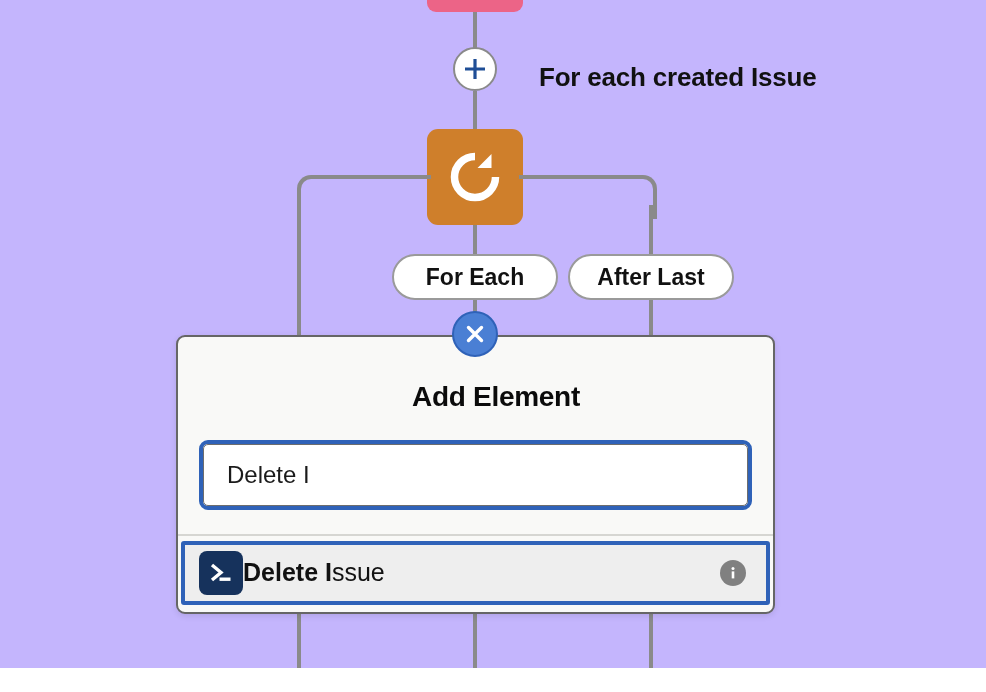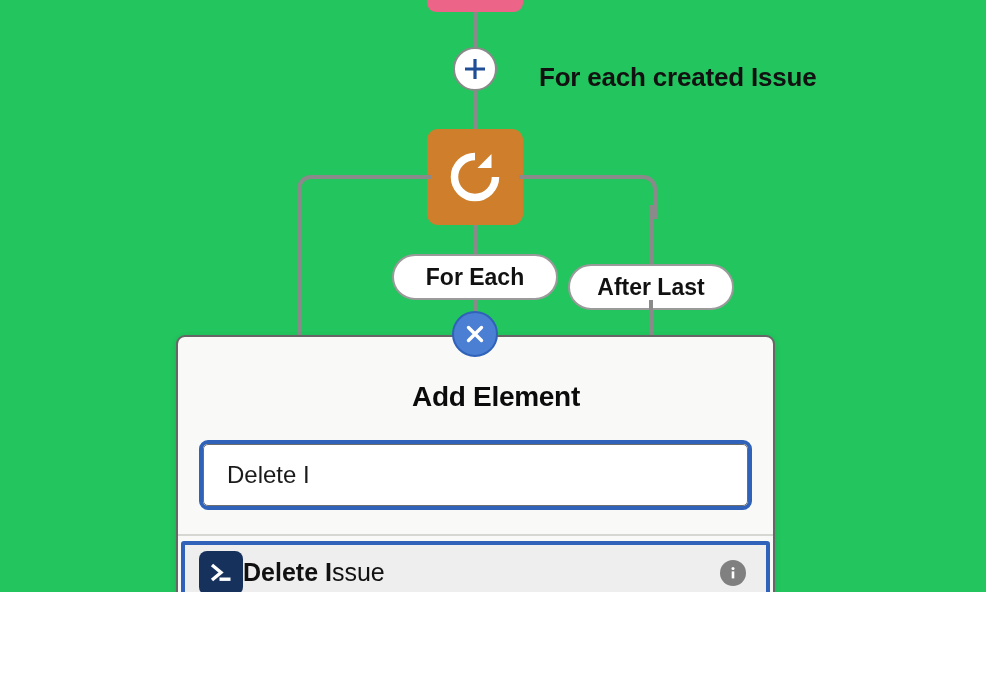--- a/index.html
+++ b/index.html
@@ -7,23 +7,23 @@
     padding: 0;
     background: #ffffff;
   }
   body {
     font-family: "Liberation Sans", sans-serif;
     -webkit-font-smoothing: antialiased;
   }
   #canvas {
     position: relative;
     width: 986px;
-    height: 592px;
+    height: 668px;
     overflow: hidden;
-    background: #22c55e;
+    background: #c4b5fd;
   }
 
   
   .conn {
     position: absolute;
     background: #8a8a8a;
   }
   .conn-v { width: 4px; }
   .conn-h { height: 4px; }
 
@@ -273,21 +273,21 @@
 
   <div class="corner corner-tr" style="left:541px; top:175px; width:112px; height:40px;"></div>
 
   <div class="conn conn-v" style="left:649px; top:205px; height:487px;"></div>
 
   <div class="conn conn-v" style="left:473px; top:225px; height:30px;"></div>
 
   <div class="pill" style="left:392px; top:254px; width:166px;">
     <span>For Each</span>
   </div>
-  <div class="pill" style="left:568px; top:264px; width:166px;">
+  <div class="pill" style="left:568px; top:254px; width:166px;">
     <span>After Last</span>
   </div>
 
   <div class="conn conn-v" style="left:473px; top:300px; height:392px;"></div>
 
   <div class="conn conn-v" style="left:649px; top:300px; height:392px;"></div>
 
   <div class="dialog" style="left:176px; top:335px; width:599px; height:279px;">
 
     <div class="dialog-title">Add Element</div>

